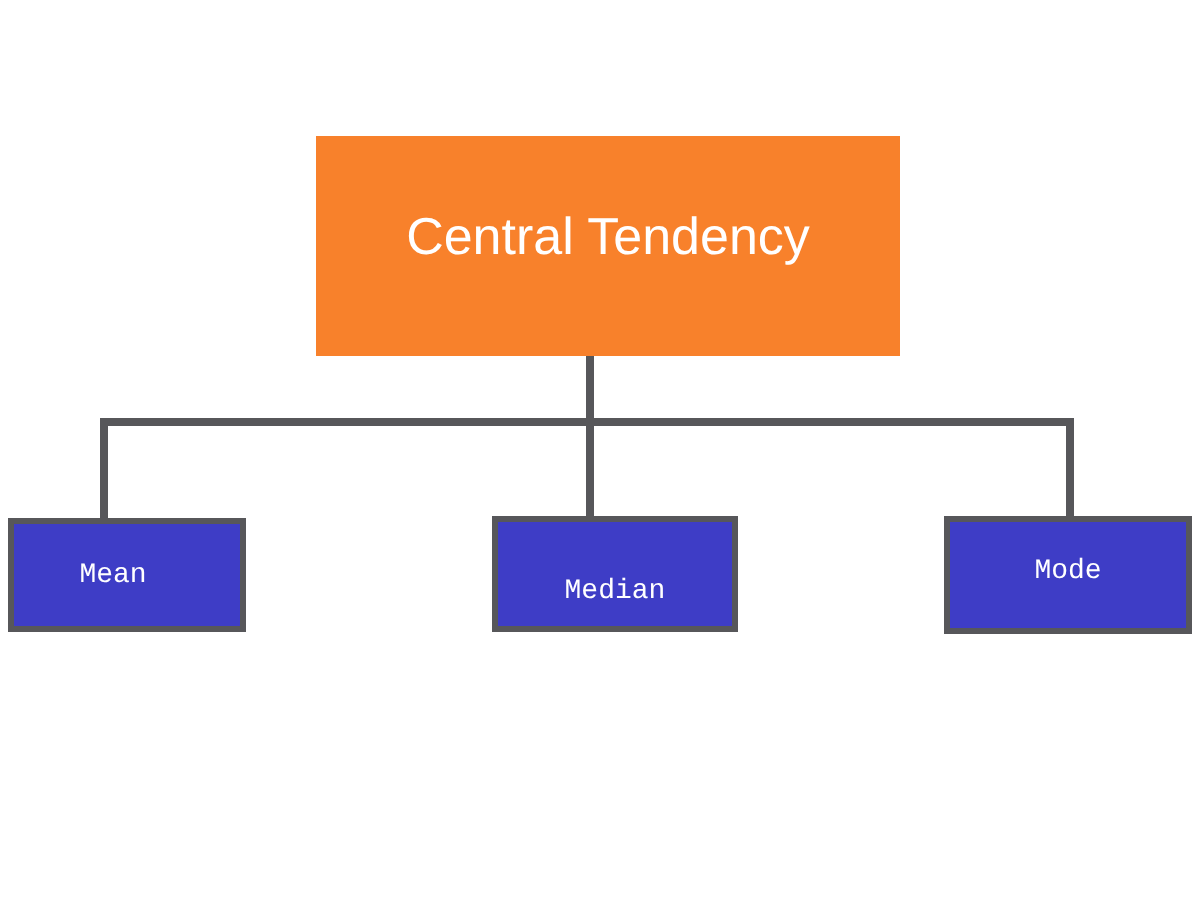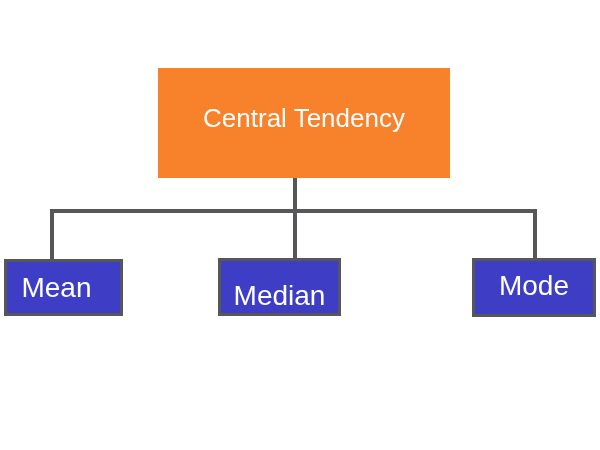--- a/index.html
+++ b/index.html
@@ -50,31 +50,32 @@
   .node-root {
     left: 158px; top: 68px;
     width: 292px; height: 110px;
     background: var(--root-fill, #f8812b);
     font-size: 26px;
     padding-bottom: 9px;
   }
   .node-child {
     background: var(--child-fill, #3e3dc6);
     border: 3px solid var(--connector, #57575a);
-    font-size: 28px;
+    font-size: 14px;
+    font-family: Liberation Mono, monospace;
   }
   .node-mean {
     left: 4px; top: 259px;
     width: 119px; height: 57px;
   }
   .node-mean .node-label {
     transform: translateX(-7px);
   }
   .node-median {
-    left: 218px; top: 258px;
+    left: 246px; top: 258px;
     width: 123px; height: 58px;
     padding-top: 17px;
   }
   .node-mode {
     left: 472px; top: 258px;
     width: 124px; height: 59px;
     padding-bottom: 3px;
     text-align: right;
   }
   .node-label {

